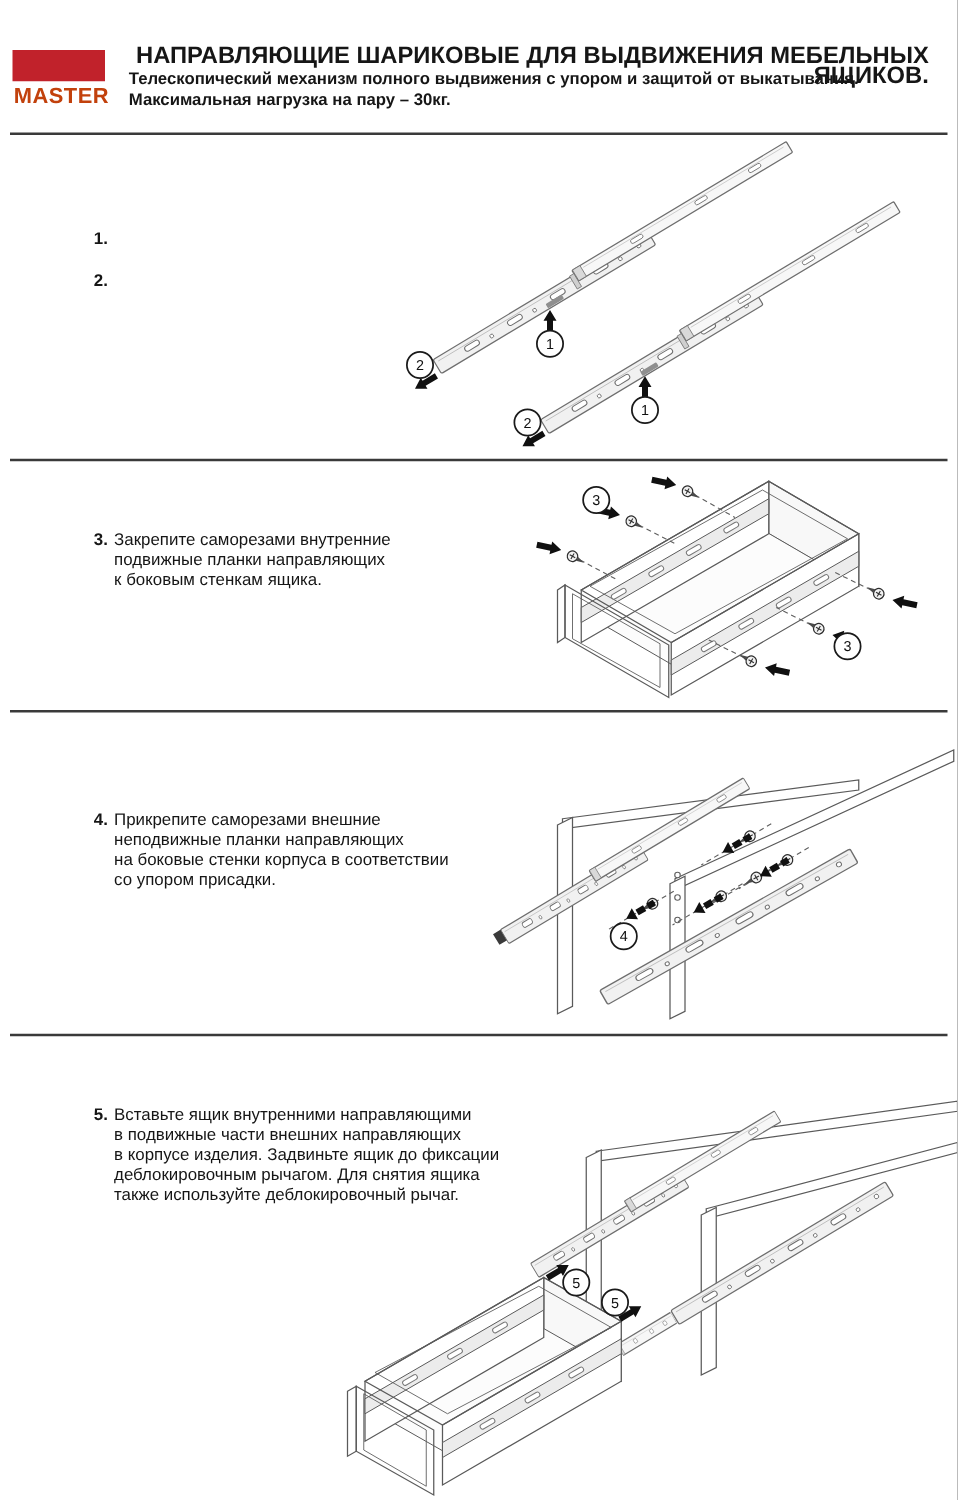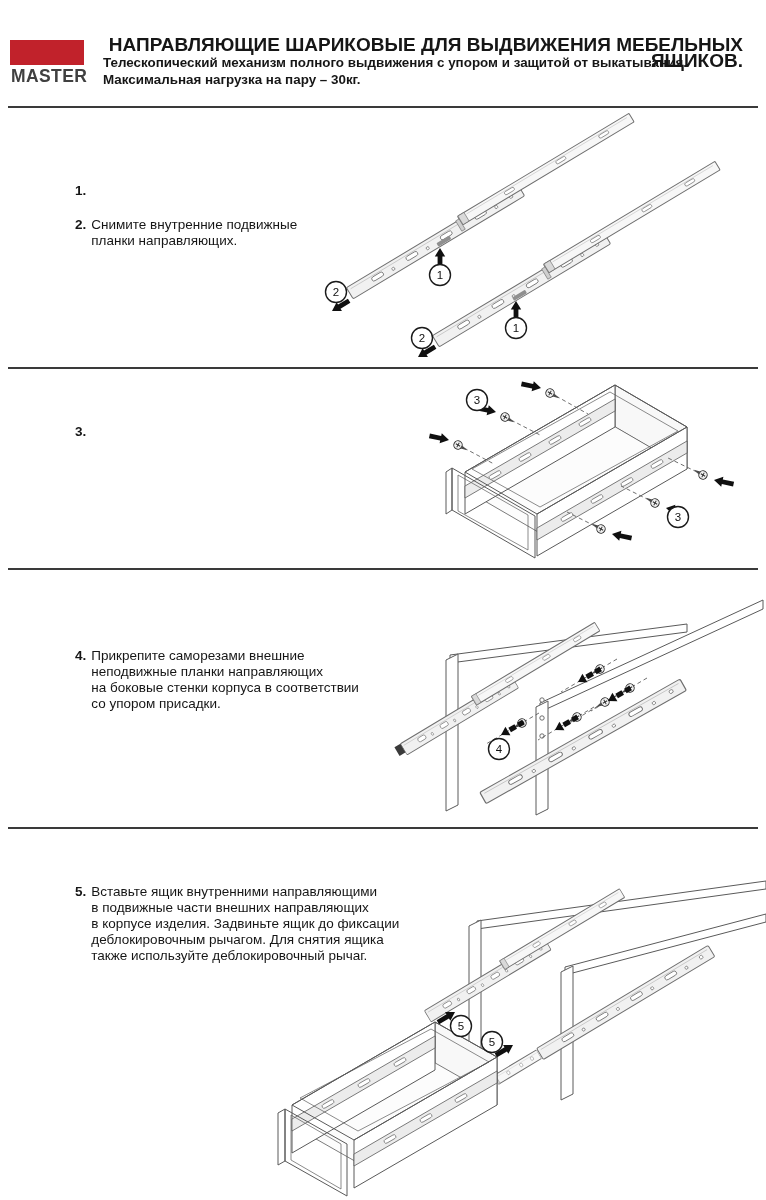--- a/index.html
+++ b/index.html
@@ -3,21 +3,21 @@
 <meta charset="utf-8">
 <style>
   html,body{margin:0;padding:0;background:#888;}
   .page{
     position:relative;width:766px;height:1200px;margin:0 auto;
     background:#ffffff;overflow:hidden;
     font-family:"Liberation Sans","DejaVu Sans",sans-serif;color:#161616;
   }
   
   .brand-bar{position:absolute;left:10px;top:40px;width:74px;height:25px;background:#c1222b;}
-  .brand-name{position:absolute;left:11px;top:66px;font-size:17.5px;font-weight:bold;letter-spacing:.4px;color:#404040;}
+  .brand-name{position:absolute;left:11px;top:66px;font-size:17.5px;font-weight:bold;letter-spacing:.4px;color:#c2410c;}
   .doc-title{position:absolute;left:103px;top:37px;width:640px;font-size:19px;font-weight:bold;line-height:16px;text-align:right;}
   .doc-subtitle{position:absolute;left:103px;top:54px;width:640px;font-size:13.4px;line-height:17.2px;white-space:pre-line;font-weight:bold;}
   
   .rule{position:absolute;left:8px;right:8px;height:2px;background:#3a3a3a;}
   
   .step{position:absolute;left:75px;display:flex;gap:5px;font-size:13.5px;line-height:16px;width:360px;}
   .step .num{font-weight:bold;flex:0 0 auto;}
   .step .txt{white-space:pre-line;}
   
   .fig{position:absolute;left:0;}
@@ -82,25 +82,26 @@
   <div class="rule" style="top:106px"></div>
   <div class="rule" style="top:367px"></div>
   <div class="rule" style="top:568px"></div>
   <div class="rule" style="top:827px"></div>
 
   <div class="step" style="top:183px">
     <span class="num">1.</span>
   </div>
   <div class="step" style="top:217px">
     <span class="num">2.</span>
-    <span class="txt">Снимите внутренние подвижные
-планки направляющих.</span>
   </div>
   <div class="step" style="top:424px">
     <span class="num">3.</span>
+    <span class="txt">Закрепите саморезами внутренние
+подвижные планки направляющих
+к боковым стенкам ящика.</span>
   </div>
   <div class="step" style="top:648px">
     <span class="num">4.</span>
     <span class="txt">Прикрепите саморезами внешние
 неподвижные планки направляющих
 на боковые стенки корпуса в соответствии
 со упором присадки.</span>
   </div>
   <div class="step" style="top:884px">
     <span class="num">5.</span>

